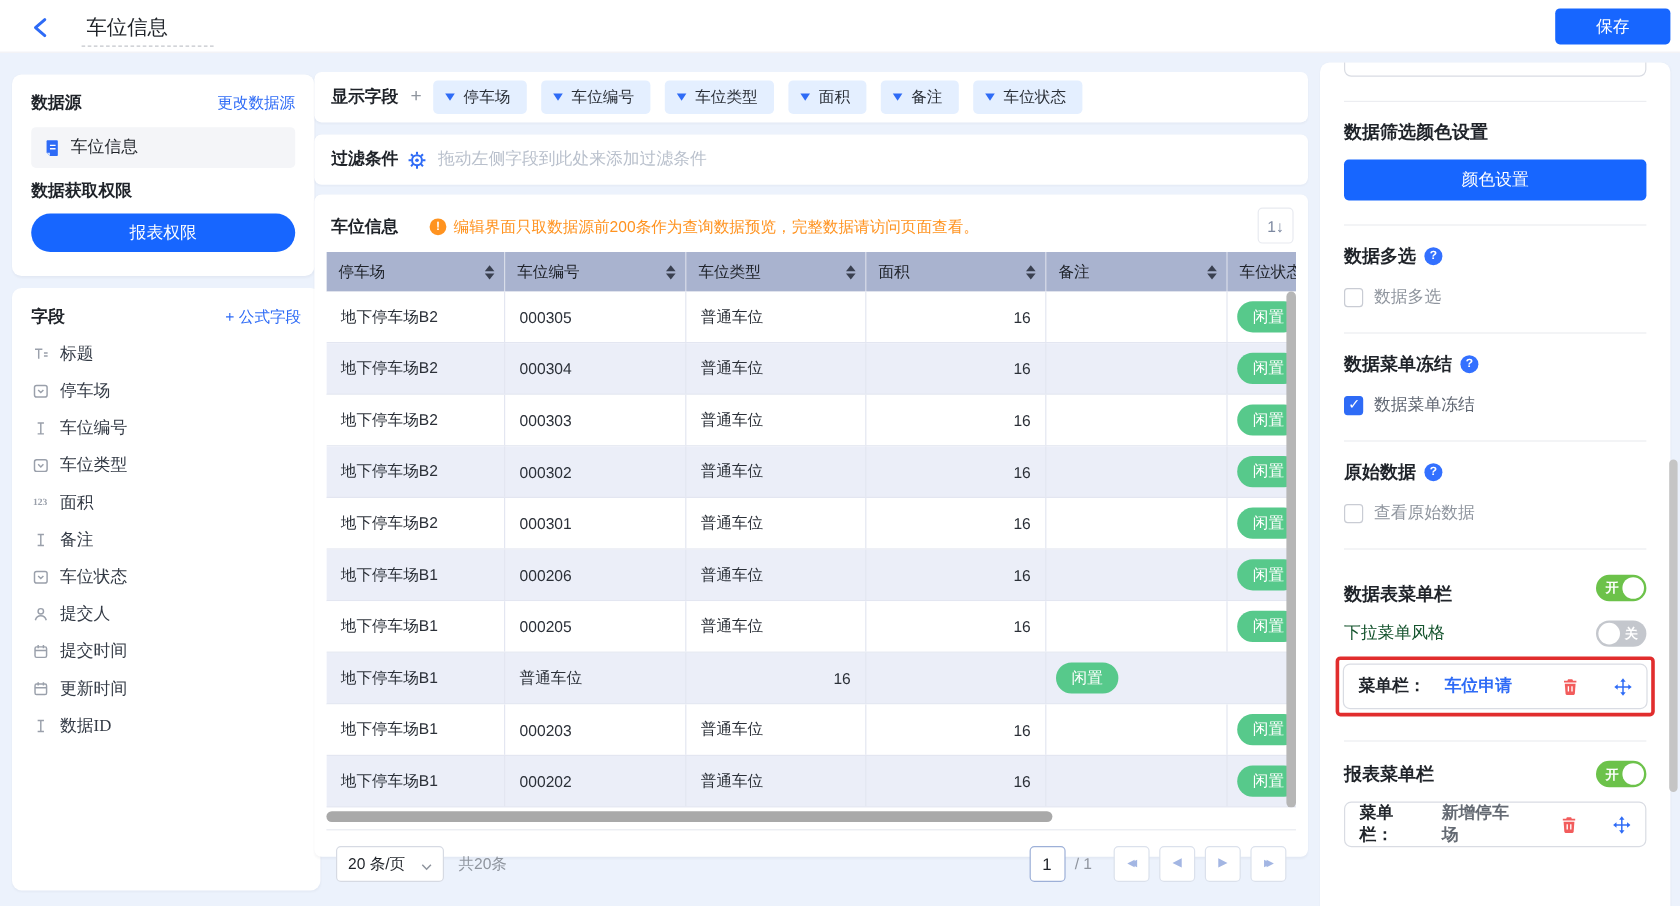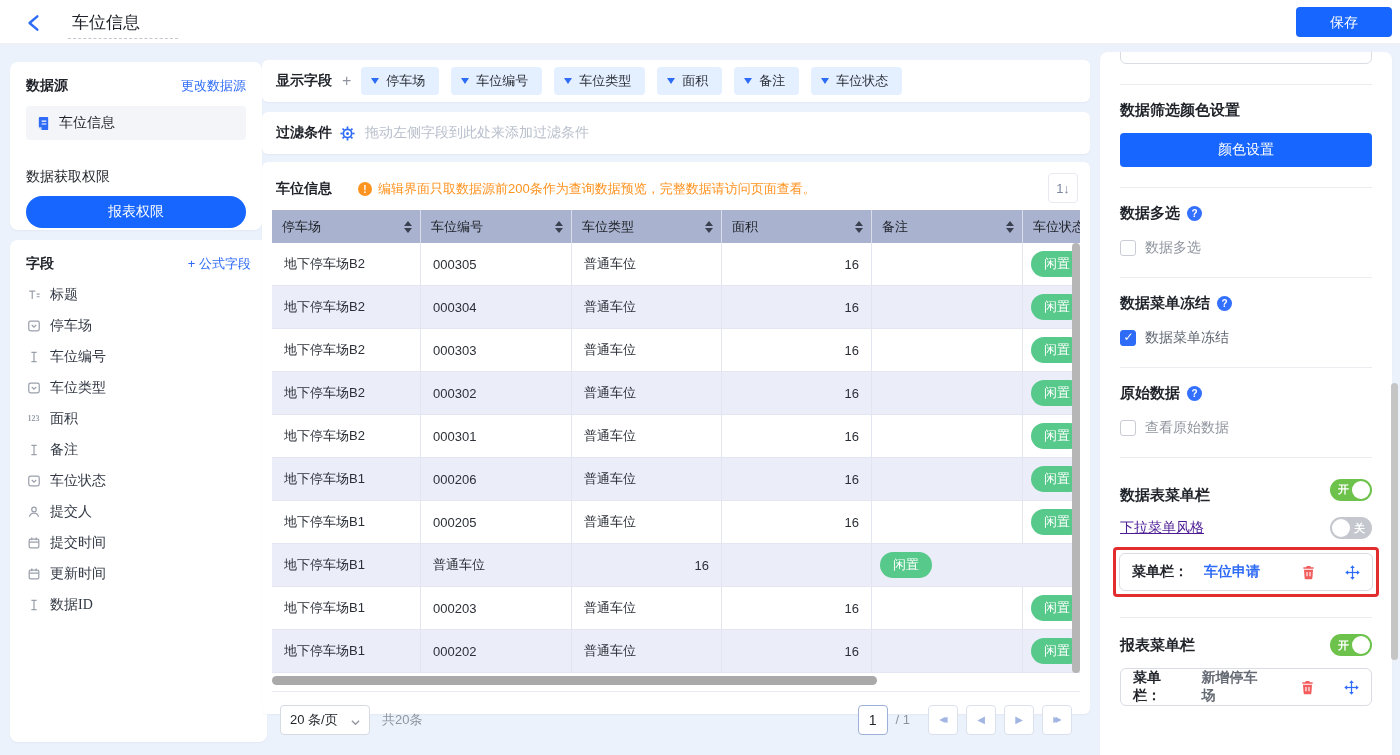--- a/index.html
+++ b/index.html
@@ -15,21 +15,21 @@
 
   
   .card { position:absolute; background:#fff; border-radius:8px; box-shadow:0 1px 2px rgba(31,35,41,.04); }
 
   
   .ds-card { left:10px; top:62px; width:252px; height:168px; padding:15px 16px; }
   .row-between { display:flex; align-items:center; justify-content:space-between; }
   .sec-title { font-weight:bold; font-size:14px; color:#1f2329; }
   .blue-link { color:#2e6bf6; font-size:13px; cursor:pointer; }
   .ds-item { margin-top:11px; height:34px; background:#f4f5f8; border-radius:4px; display:flex; align-items:center; padding:0 10px; gap:8px; font-size:14px; }
-  .perm-title { margin-top:28px; font-weight:normal; }
+  .perm-title { margin-top:10px; font-weight:bold; }
   .perm-btn { margin-top:10px; width:100%; height:32px; background:#1766ff; color:#fff; border:none; border-radius:16px; font-size:14px; cursor:pointer; }
 
   .fields-card { left:10px; top:240px; width:257px; height:502px; padding:15px 16px;text-align:center; }
   .field-list { margin-top:6px; }
   .field-item { display:flex; align-items:center; gap:9px; height:31px; color:#333a45; font-size:14px; cursor:grab;font-family:Liberation Serif, serif; }
   .field-ic { width:15px; height:15px; display:inline-flex; align-items:center; justify-content:center; flex:none; }
   .num-ic { font-size:8px; color:#9aa0ab; letter-spacing:0; font-weight:bold; }
 
   
   .disp-card { left:262px; top:60px; width:828px; height:42px; border-radius:6px; display:flex; align-items:center; padding:0 14px; gap:10px; }
@@ -85,21 +85,21 @@
   .hr { height:1px; background:#ecedf1; margin:20px 0 16px 0; }
   .p-title { font-weight:bold; font-size:15px; color:#1f2329; margin-top:14px; display:flex; align-items:center; }
   .q-ic { width:15px; height:15px; border-radius:50%; background:#3370ff; color:#fff; font-size:10px; font-weight:bold; display:inline-flex; align-items:center; justify-content:center; margin-left:7px; cursor:pointer; }
   .color-btn { margin-top:13px; width:100%; height:34px; background:#1766ff; color:#fff; border:none; border-radius:4px; font-size:14px; cursor:pointer; }
   .chk-row { margin-top:16px; display:flex; align-items:center; gap:9px; font-size:14px; color:#8f959e; cursor:pointer; }
   .chk { width:16px; height:16px; border:1px solid #c9ccd4; border-radius:3px; background:#fff; flex:none; }
   .chk.checked { background:#2e6bf6; border-color:#2e6bf6; position:relative; }
   .chk.checked::after { content:"✓"; position:absolute; left:2.5px; top:-1px; color:#fff; font-size:12px; font-weight:bold; }
   .chk-row.dark { color:#5f6672; }
   .tgl-row { display:flex; align-items:center; justify-content:space-between; margin-top:16px; }
-  .tgl-label { font-size:14px; color:#4c1d95;text-decoration:underline; }
+  .tgl-label { font-size:14px; color:#14532d; }
   .toggle { position:relative; width:42px; height:22px; border-radius:11px; cursor:pointer; flex:none; }
   .toggle.on { background:#6cc24a; }
   .toggle.off { background:#c4c7cd; }
   .t-knob { position:absolute; top:2px; width:18px; height:18px; border-radius:50%; background:#fff; }
   .toggle.on .t-knob { right:2px; }
   .toggle.off .t-knob { left:2px; }
   .t-text { position:absolute; top:3.5px; color:#fff; font-size:11px; font-weight:bold; }
   .toggle.on .t-text { left:8px; }
   .toggle.off .t-text { right:7px; }
   .red-outline { margin:8px -7px 0 -7px; border:3px solid #e12d2d; border-radius:4px; padding:3px; }

